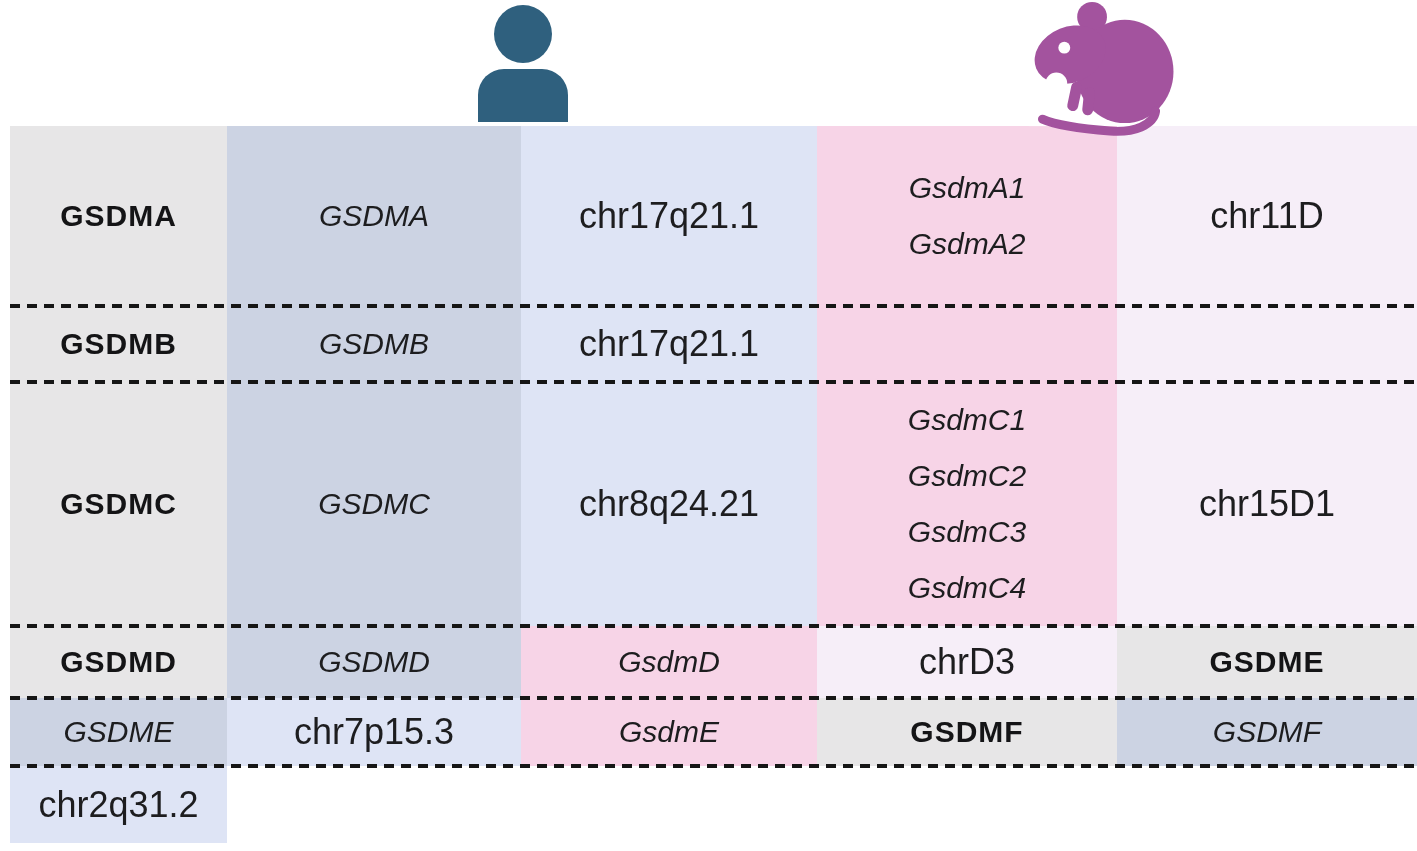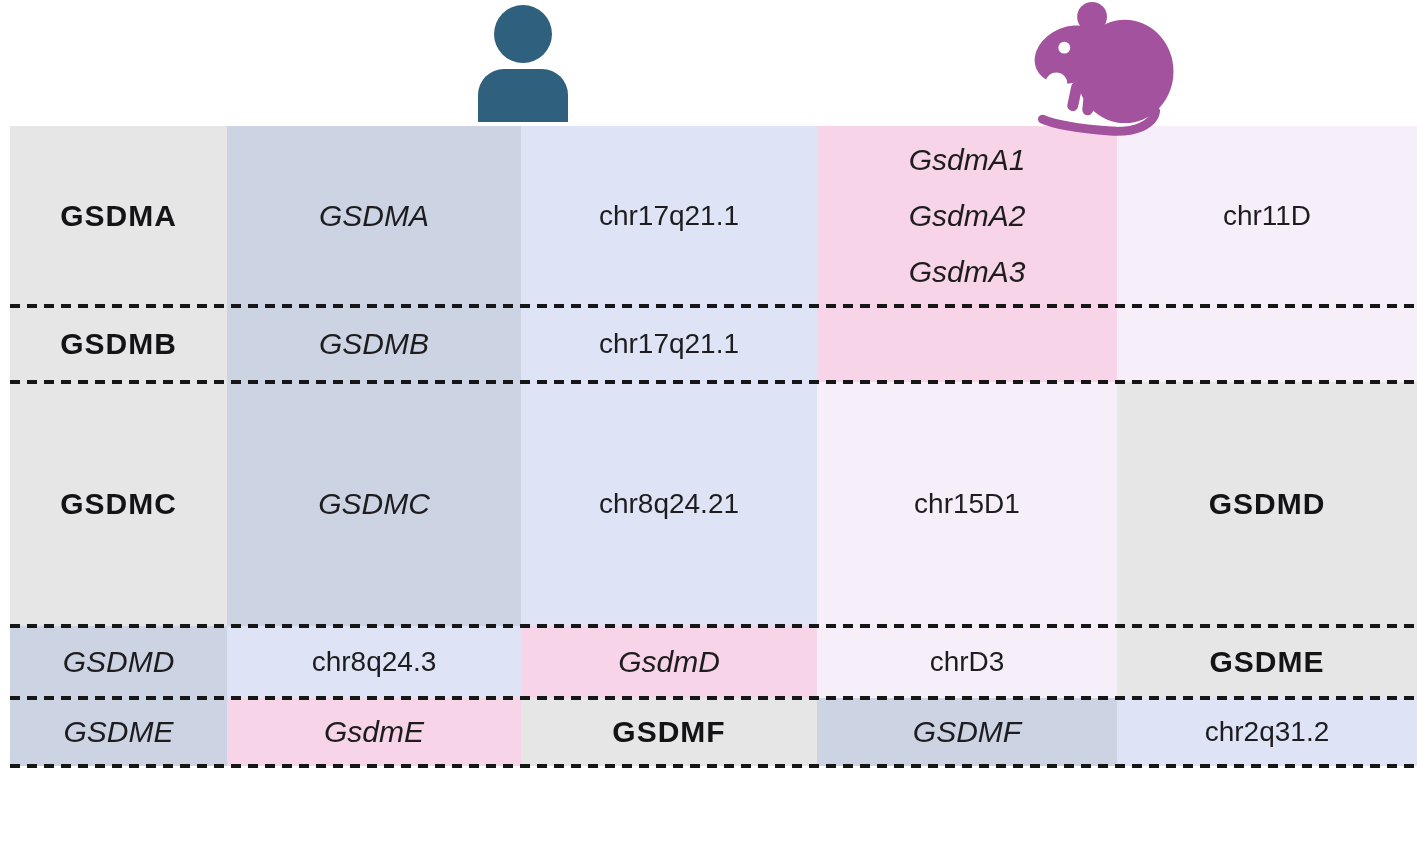--- a/index.html
+++ b/index.html
@@ -32,21 +32,21 @@
     z-index:1;
   }
   .cell{display:flex;align-items:center;justify-content:center;text-align:right;}
   .c1{background:var(--c-family);}
   .c2{background:var(--c-hgene);}
   .c3{background:var(--c-hchr);}
   .c4{background:var(--c-mgene);}
   .c5{background:var(--c-mchr);}
   .fam{font-weight:bold;font-size:30px;letter-spacing:1px;color:#141416;}
   .it{font-style:italic;font-size:30px;}
-  .chr{font-size:28px;}
+  .chr{font-size:36px;}
   .stack{flex-direction:column;}
   .gline{line-height:56px;font-style:italic;font-size:30px;}
 
   
   .dash{
     position:absolute;left:0;width:100%;height:4px;
     background:repeating-linear-gradient(90deg, var(--dash) 0 10px, transparent 10px 17px);
     transform:translateY(-2px);
     z-index:2;
   }
@@ -85,21 +85,20 @@
       </div>
     <div class="cell c2 it">
         <span>GSDMA</span>
       </div>
     <div class="cell c3 chr">
         <span>chr17q21.1</span>
       </div>
     <div class="cell c4 stack">
       <div class="gline">GsdmA1</div>
       <div class="gline">GsdmA2</div>
-      <div class="gline">GsdmA3</div>
     </div>
     <div class="cell c5 chr">
         <span>chr11D</span>
       </div>
 
     <div class="cell c1 fam">
         <span>GSDMB</span>
       </div>
     <div class="cell c2 it">
         <span>GSDMB</span>
@@ -114,45 +113,51 @@
 
     <div class="cell c1 fam">
         <span>GSDMC</span>
       </div>
     <div class="cell c2 it">
         <span>GSDMC</span>
       </div>
     <div class="cell c3 chr">
         <span>chr8q24.21</span>
       </div>
+    <div class="cell c4 stack">
+      <div class="gline">GsdmC1</div>
+      <div class="gline">GsdmC2</div>
+      <div class="gline">GsdmC3</div>
+      <div class="gline">GsdmC4</div>
+    </div>
     <div class="cell c5 chr">
         <span>chr15D1</span>
       </div>
 
     <div class="cell c1 fam">
         <span>GSDMD</span>
       </div>
     <div class="cell c2 it">
         <span>GSDMD</span>
-      </div>
-    <div class="cell c3 chr">
-        <span>chr8q24.3</span>
       </div>
     <div class="cell c4 it">
         <span>GsdmD</span>
       </div>
     <div class="cell c5 chr">
         <span>chrD3</span>
       </div>
 
     <div class="cell c1 fam">
         <span>GSDME</span>
       </div>
     <div class="cell c2 it">
         <span>GSDME</span>
+      </div>
+    <div class="cell c3 chr">
+        <span>chr7p15.3</span>
       </div>
     <div class="cell c4 it">
         <span>GsdmE</span>
       </div>
 
     <div class="cell c1 fam">
         <span>GSDMF</span>
       </div>
     <div class="cell c2 it">
         <span>GSDMF</span>

